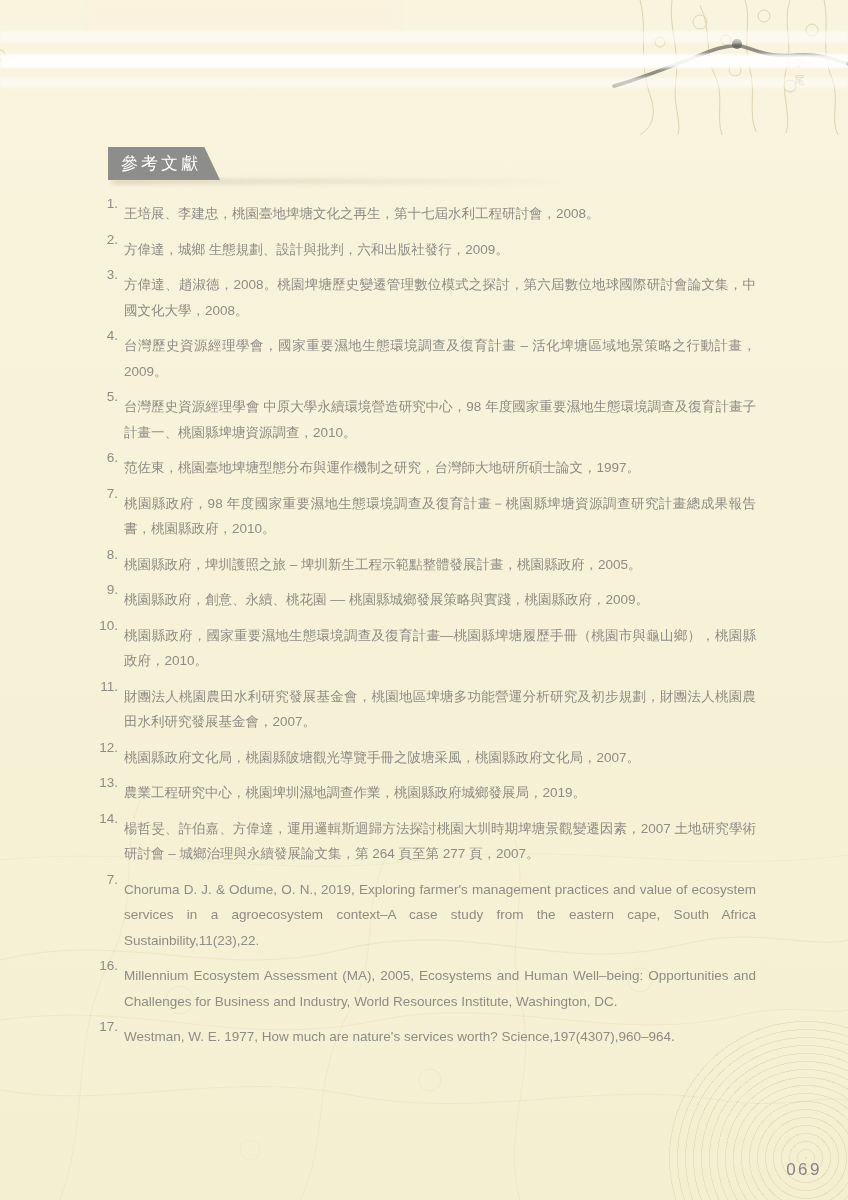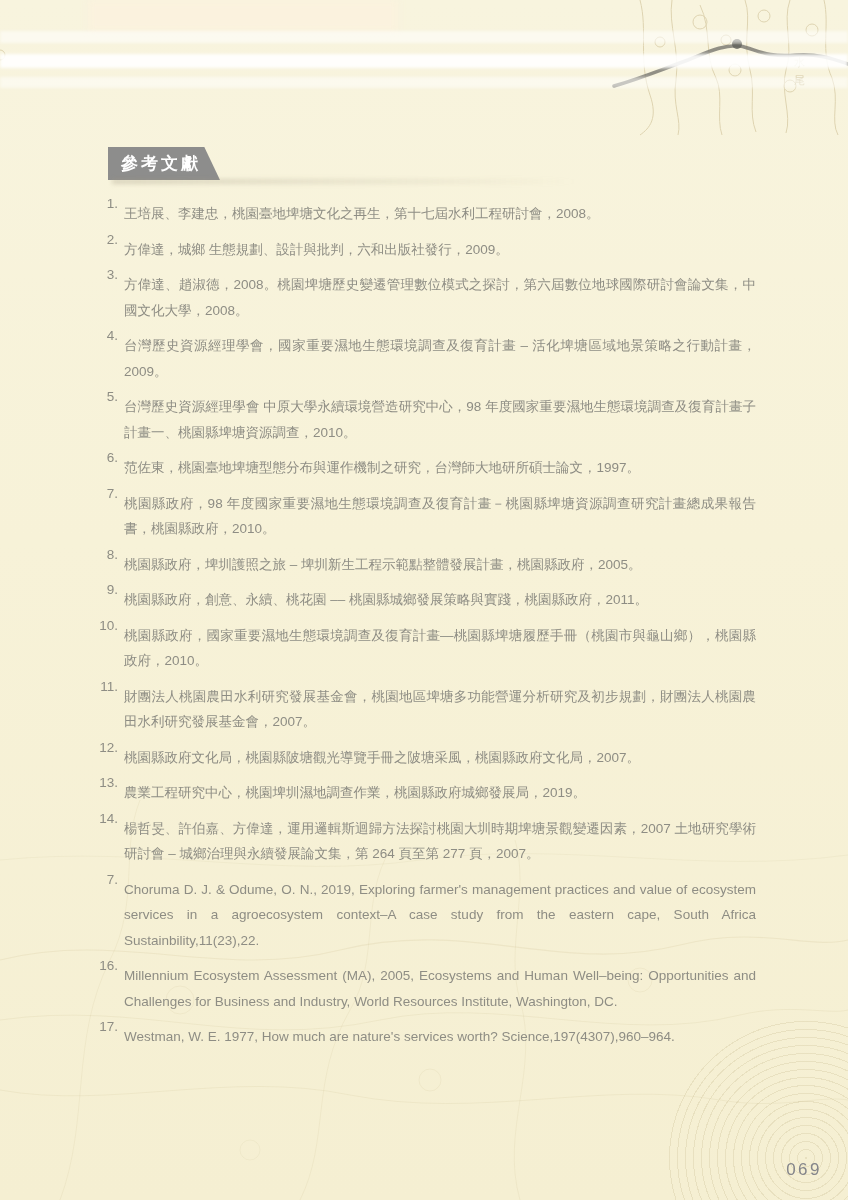--- a/index.html
+++ b/index.html
@@ -18,21 +18,21 @@
   .warm-patch{position:absolute;left:88px;top:0;width:310px;height:32px;background:rgba(253,241,222,0.55);filter:blur(3px);}
 
   .badge{
     position:absolute;left:108px;top:147px;
     width:112px;height:33px;
     background:#8d8d8c;
     clip-path:polygon(0 0,86% 0,100% 100%,0 100%);
     display:flex;align-items:center;
   }
   .badge span{
-    color:#ffffff;font-size:17px;font-weight:bold;
+    color:#ffffff;font-size:17px;font-weight:normal;
     letter-spacing:3px;padding-left:13px;white-space:nowrap;
   }
   .badge-underline{
     position:absolute;left:112px;top:179px;width:620px;height:5px;
     background:linear-gradient(to right,rgba(160,152,128,0.35),rgba(160,152,128,0) 75%);
     filter:blur(2px);pointer-events:none;
   }
 
   .ref-list{
     position:absolute;left:96px;top:191px;width:660px;
@@ -139,21 +139,21 @@
       <div class="ref-item">
         <span class="ref-num">7.</span>
         <span class="ref-text">桃園縣政府，98 年度國家重要濕地生態環境調查及復育計畫－桃園縣埤塘資源調查研究計畫總成果報告書，桃園縣政府，2010。</span>
       </div>
       <div class="ref-item">
         <span class="ref-num">8.</span>
         <span class="ref-text">桃園縣政府，埤圳護照之旅 – 埤圳新生工程示範點整體發展計畫，桃園縣政府，2005。</span>
       </div>
       <div class="ref-item">
         <span class="ref-num">9.</span>
-        <span class="ref-text">桃園縣政府，創意、永續、桃花園 –– 桃園縣城鄉發展策略與實踐，桃園縣政府，2011。</span>
+        <span class="ref-text">桃園縣政府，創意、永續、桃花園 –– 桃園縣城鄉發展策略與實踐，桃園縣政府，2009。</span>
       </div>
       <div class="ref-item">
         <span class="ref-num">10.</span>
         <span class="ref-text">桃園縣政府，國家重要濕地生態環境調查及復育計畫—桃園縣埤塘履歷手冊（桃園市與龜山鄉），桃園縣政府，2010。</span>
       </div>
       <div class="ref-item">
         <span class="ref-num">11.</span>
         <span class="ref-text">財團法人桃園農田水利研究發展基金會，桃園地區埤塘多功能營運分析研究及初步規劃，財團法人桃園農田水利研究發展基金會，2007。</span>
       </div>
       <div class="ref-item">

